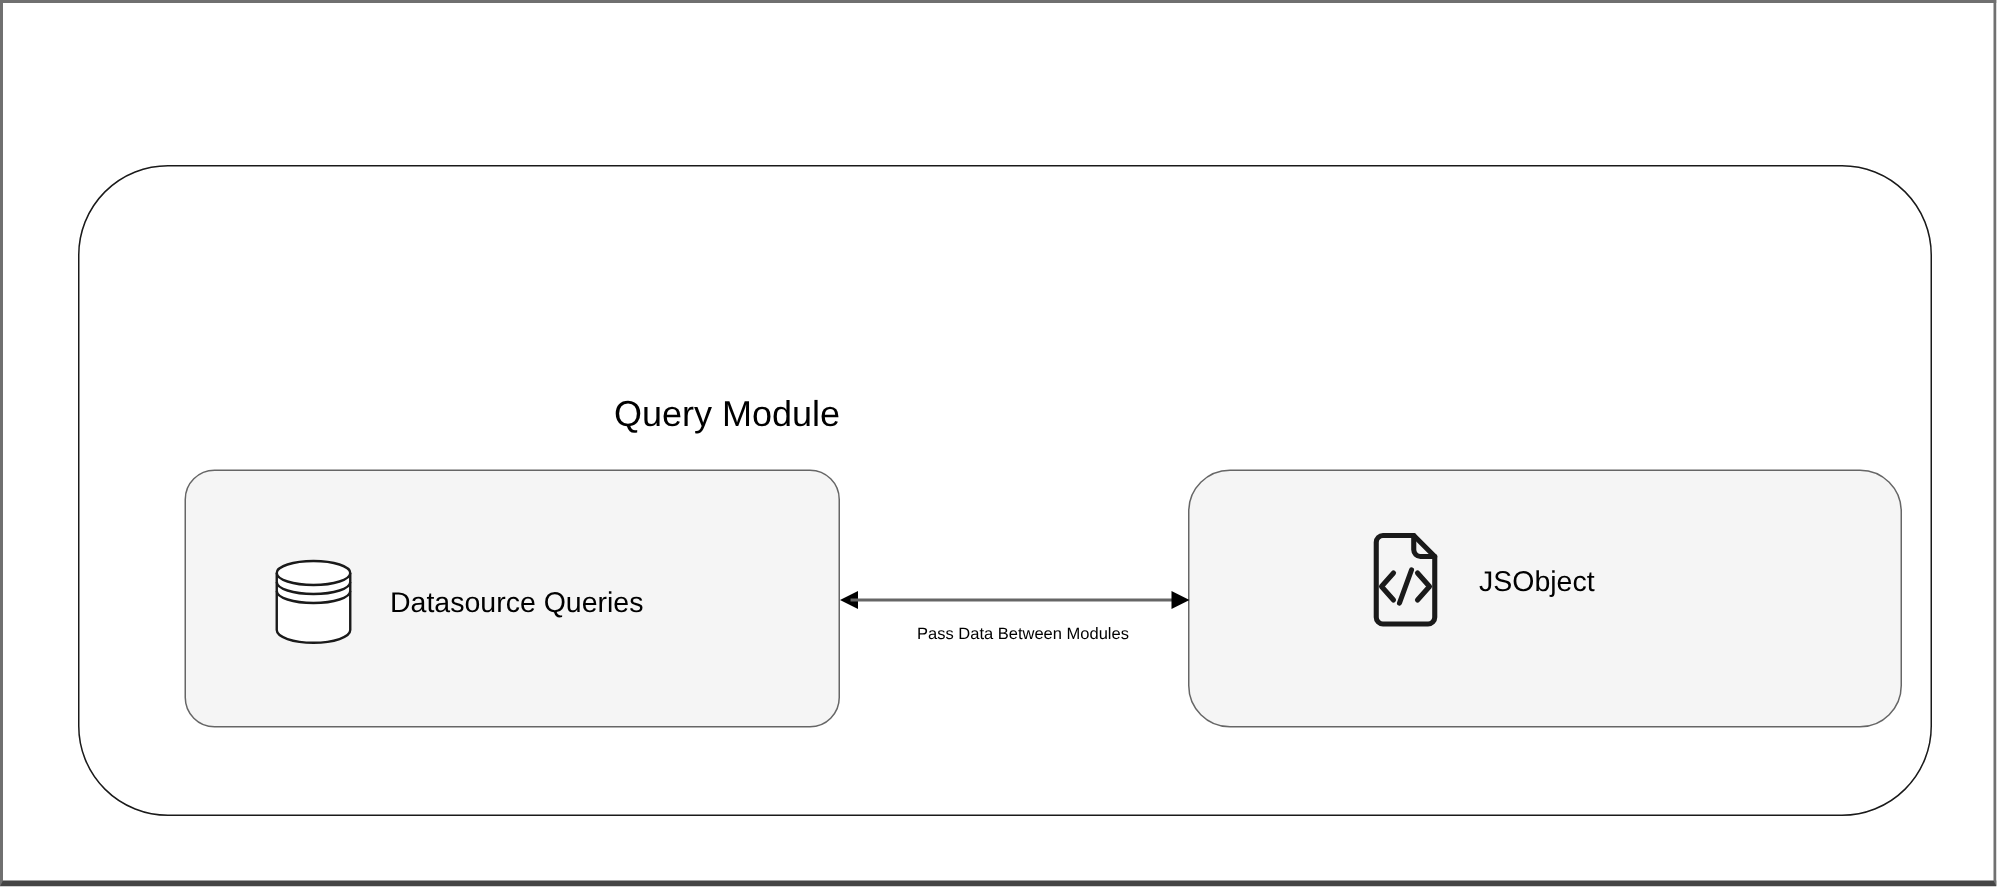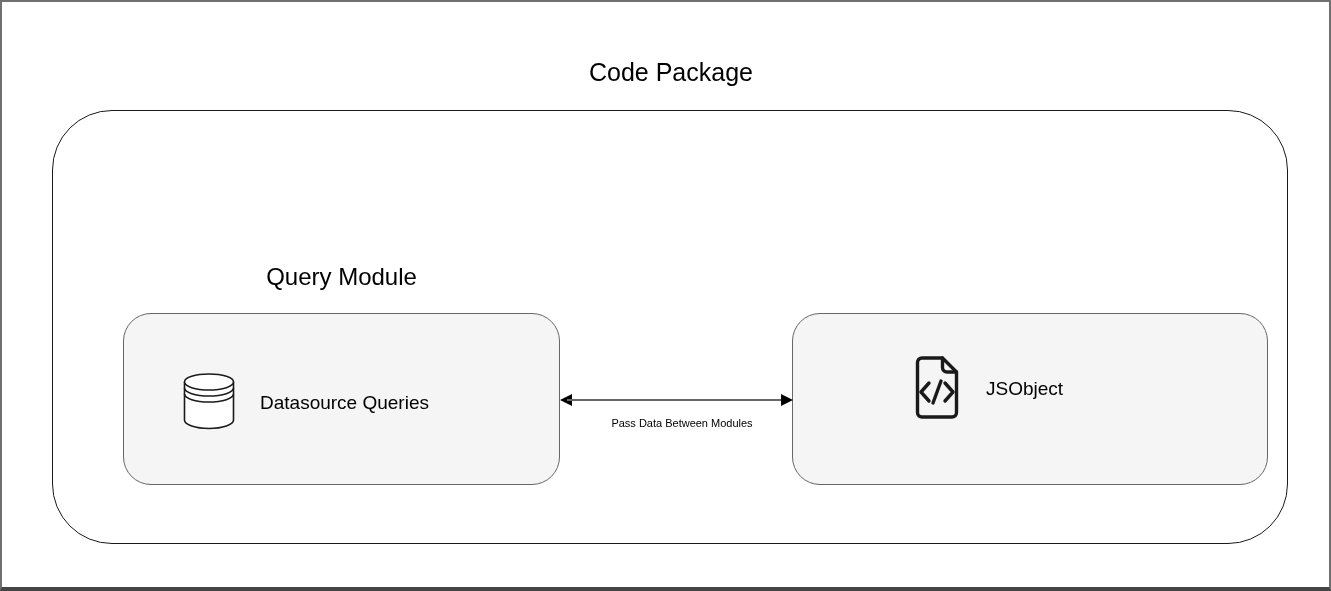--- a/index.html
+++ b/index.html
@@ -34,32 +34,32 @@
     background: #ffffff;
   }
 
   .module-title {
     position: absolute;
     font-size: 24px; line-height: 28px;
     text-align: center;
     font-weight: 400;
     white-space: nowrap;
   }
-  .module-title.query { left: 121px; top: 261px; width: 437px; }
+  .module-title.query { left: 121px; top: 261px; width: 437px; text-align: right; }
   .module-title.js    { left: 813px; top: 261px; width: 437px; }
 
   .module-box {
     position: absolute;
     top: 311px; height: 172px;
     box-sizing: border-box;
     background: var(--module-fill, #f5f5f5);
     border: 1px solid var(--module-border, #666666);
     border-radius: 28px;
   }
-  .module-box.query { left: 121px; width: 437px; }
+  .module-box.query { left: 121px; width: 437px; border-radius: 20px; }
   .module-box.js    { left: 790px; width: 476px; }
 
   .node-row {
     position: absolute;
     display: flex;
     align-items: center;
   }
   .node-row.query { left: 59px;  top: 60px; height: 58px; gap: 25px; }
   .node-row.js    { left: 122px; top: 43px; height: 64px; gap: 27px; }
 
@@ -91,21 +91,20 @@
     left: 530px; top: 411px; width: 300px;
     text-align: center;
     font-size: 11px; line-height: 20px;
   }
 </style>
 </head>
 <body>
 
 <div class="frame">
 
-  <div class="diagram-title">Code Package</div>
 
   <div class="package-container"></div>
 
   <div class="module-title query">Query Module</div>
 
 
   <div class="module-box query">
     <div class="node-row query">
       <span>
         <svg width="52" height="58" viewBox="0 0 52 58" aria-hidden="true">

